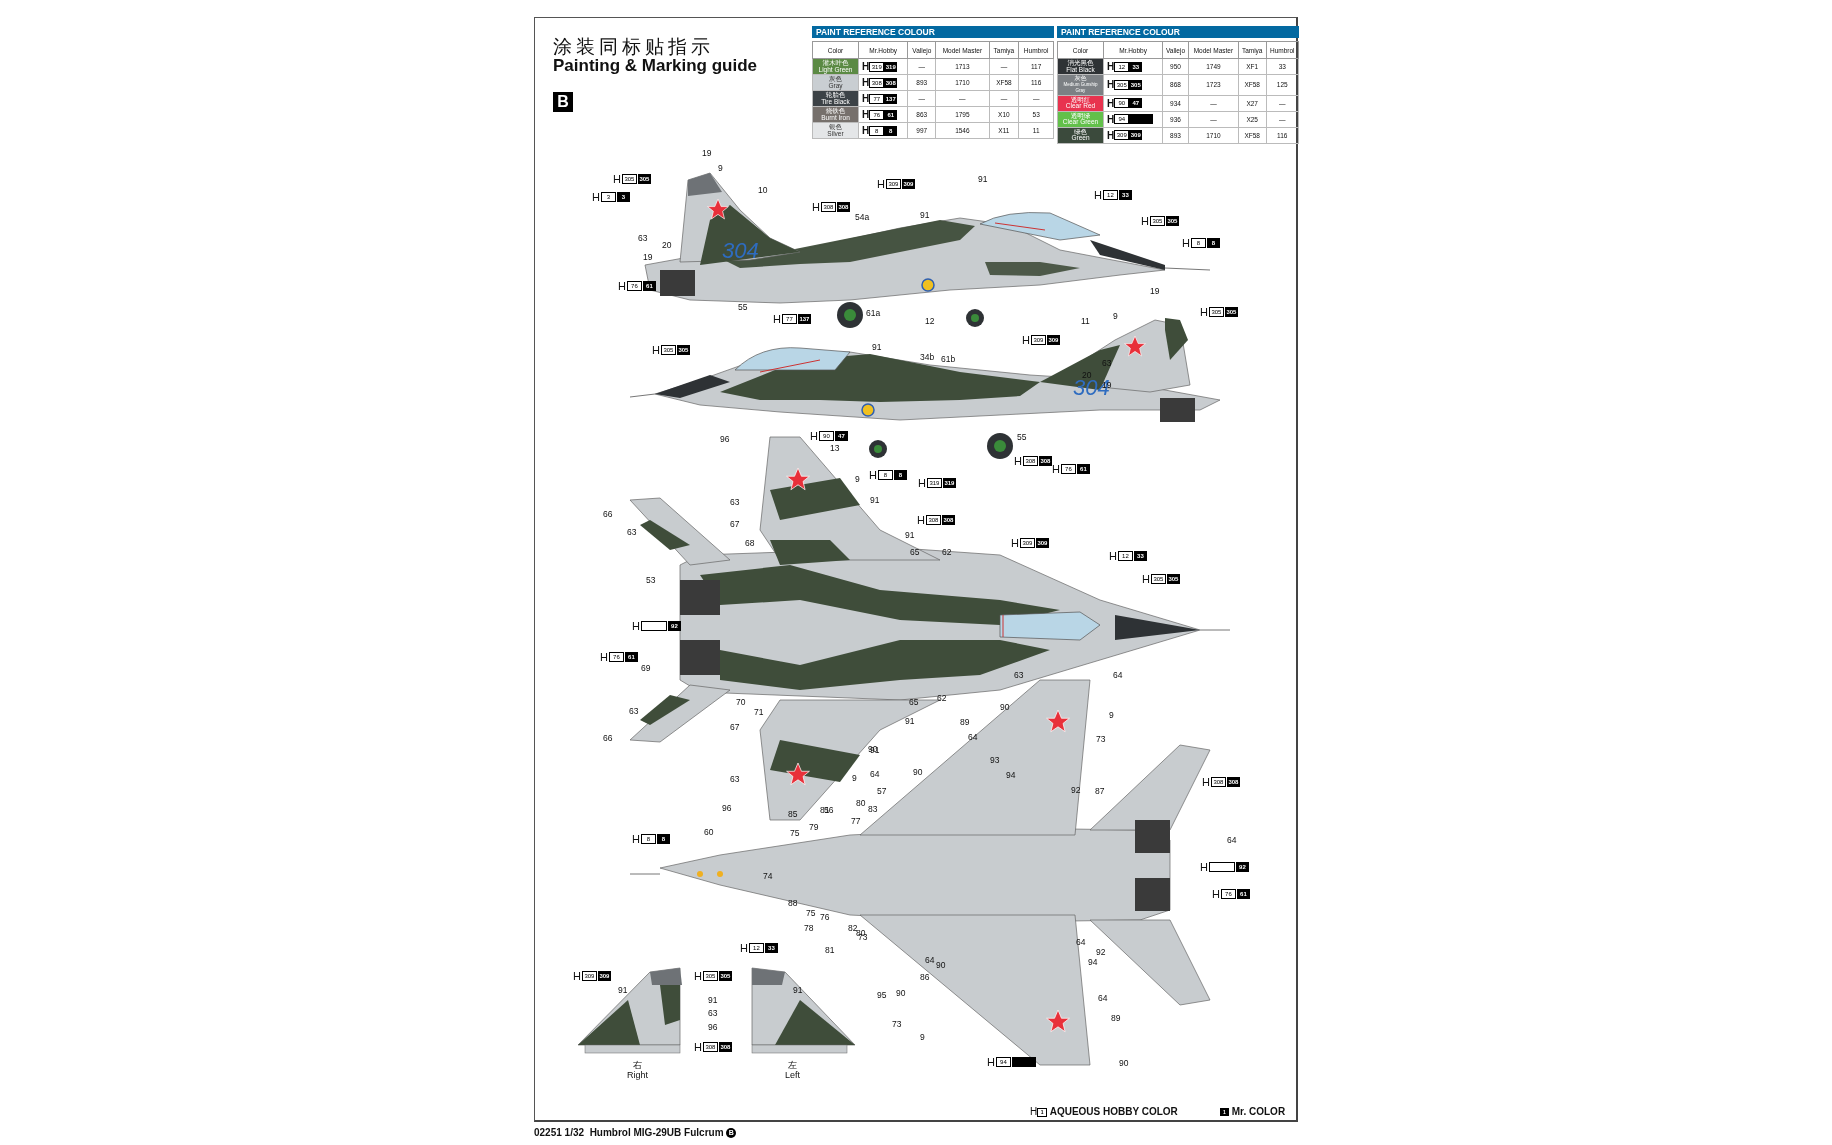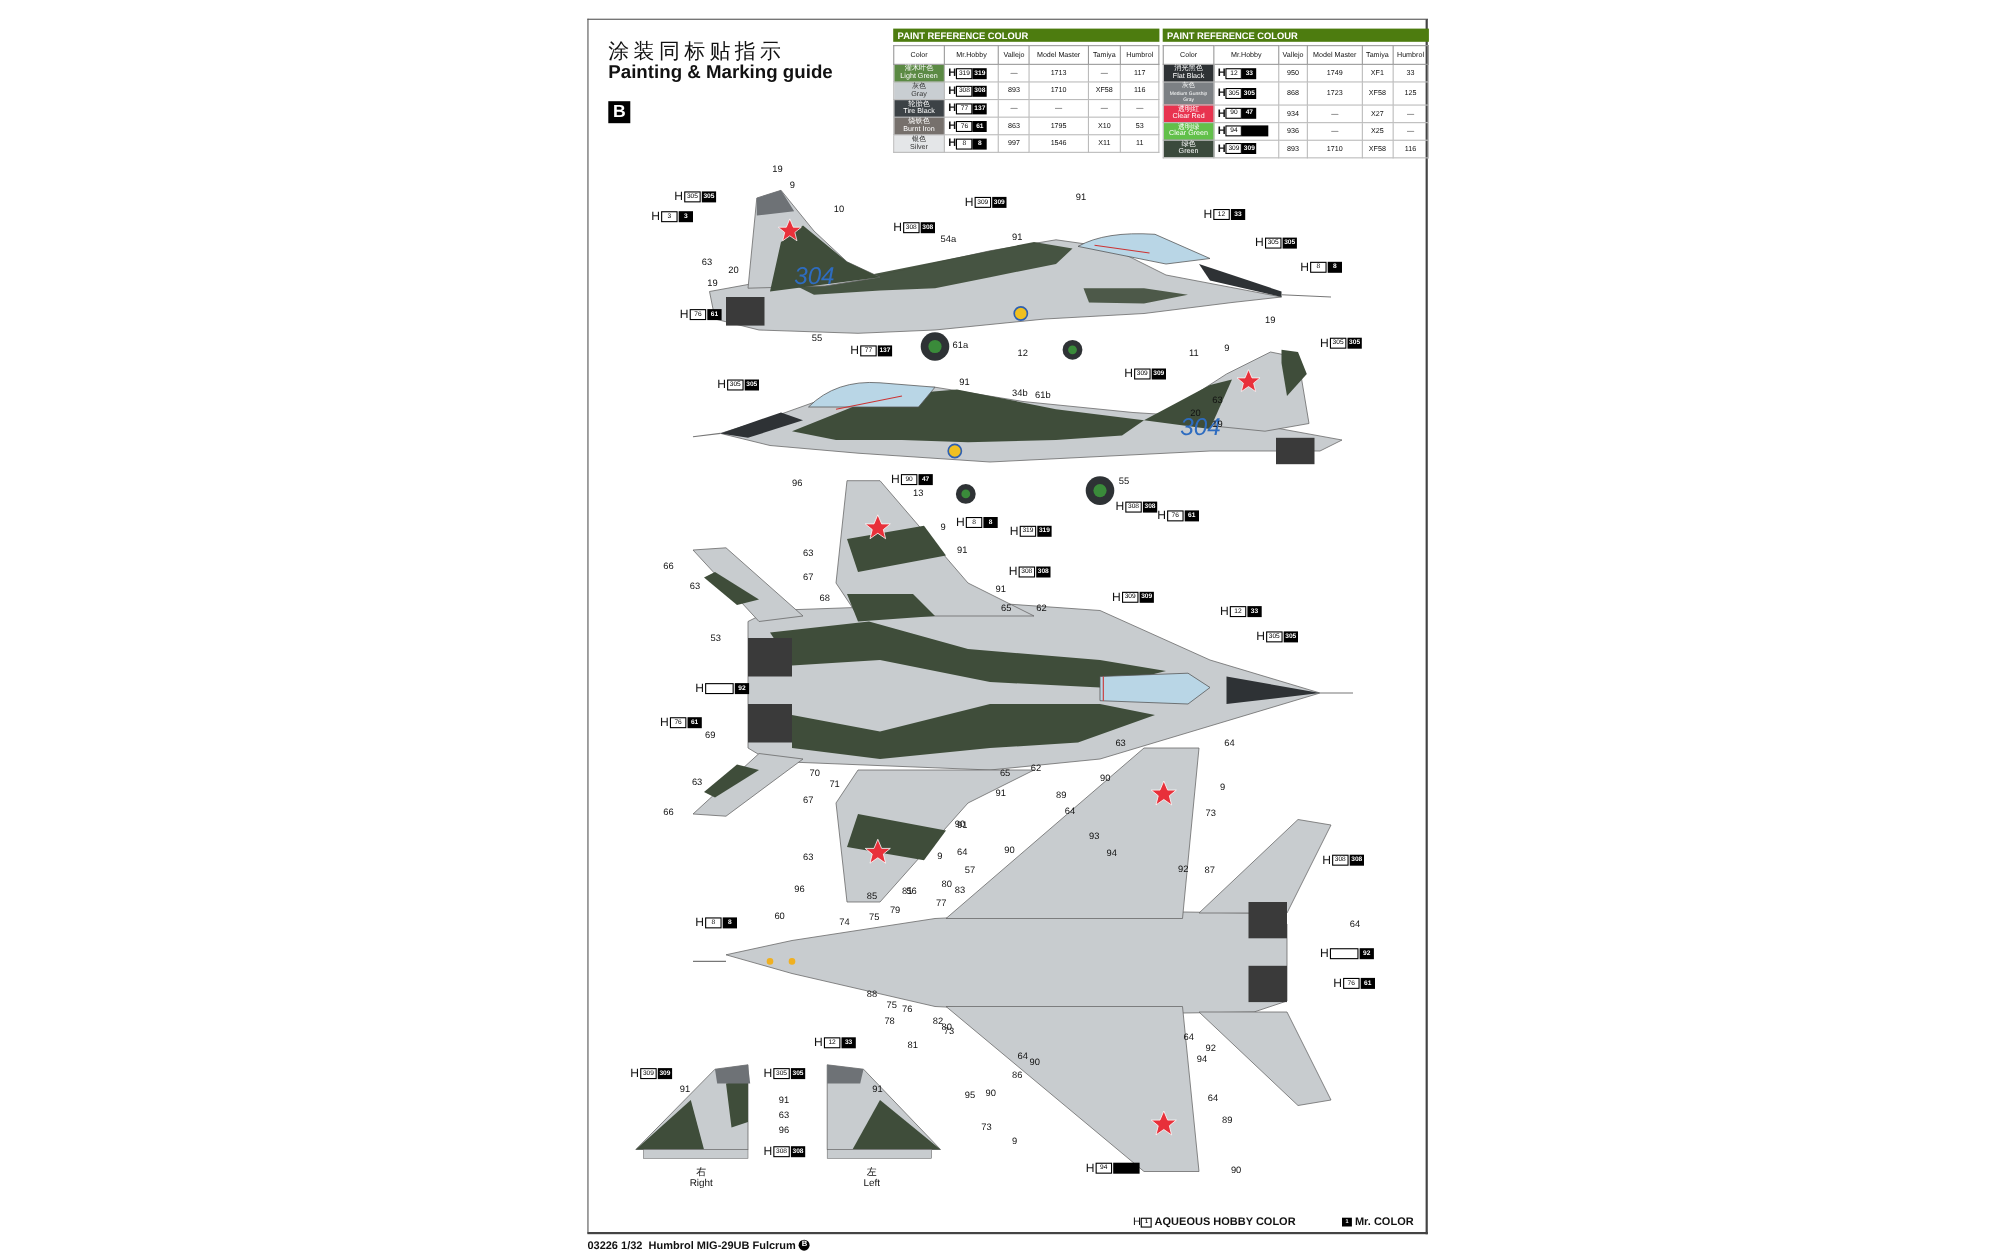--- a/index.html
+++ b/index.html
@@ -2,21 +2,21 @@
 <html><head>
 <meta charset="utf-8">
 <style>
   html,body{margin:0;padding:0;background:#fff;}
   body{width:1832px;height:1145px;position:relative;overflow:hidden;font-family:"Liberation Sans",sans-serif;color:#111;}
   .page{position:absolute;left:534px;top:17px;width:764px;height:1105px;border:1px solid #555;border-right:2px solid #444;border-bottom:2px solid #444;box-sizing:border-box;background:#fff;}
   .title-cn{position:absolute;left:553px;top:34px;font-size:19px;letter-spacing:4px;font-family:Liberation Sans, sans-serif;}
   .title-en{position:absolute;left:553px;top:56px;font-size:17px;font-weight:bold;}
   .badge-b{position:absolute;left:553px;top:92px;width:20px;height:20px;background:#000;color:#fff;font-weight:bold;font-size:16px;text-align:center;line-height:20px;}
   .paint-table{position:absolute;top:26px;width:242px;font-size:7px;}
-  .paint-table .hdr{background:#4d7c0f;color:#fff;font-weight:bold;font-size:8.5px;padding:1px 4px;height:10px;line-height:10px;}
+  .paint-table .hdr{background:#0369a1;color:#fff;font-weight:bold;font-size:8.5px;padding:1px 4px;height:10px;line-height:10px;}
   .paint-table table{border-collapse:collapse;width:100%;margin-top:3px;border:1px solid #333;}
   .paint-table th{font-weight:normal;font-size:6.5px;border:1px solid #999;height:16px;line-height:7px;padding:0 1px;}
   .paint-table td{border:1px solid #bbb;height:15px;text-align:center;font-size:6.5px;padding:0;}
   .swatch{color:#fff;font-size:6px;line-height:6.5px;width:45px;}
   .hcode{white-space:nowrap;text-align:left !important;padding-left:3px !important;}
   .H{font-size:10px;font-weight:bold;vertical-align:middle;}
   .cw{display:inline-block;border:1px solid #000;font-size:6px;line-height:8px;height:8px;min-width:11px;text-align:center;vertical-align:middle;background:#fff;color:#000;padding:0 1px;}
   .cb{display:inline-block;background:#000;color:#fff;font-size:6px;font-weight:bold;line-height:10px;height:10px;min-width:11px;text-align:center;vertical-align:middle;padding:0 1px;}
   .callout{position:absolute;font-size:8.5px;white-space:nowrap;}
   .hlab{position:absolute;white-space:nowrap;display:flex;align-items:center;gap:1px;}
@@ -476,21 +476,21 @@
 <div class="callout" style="left:1096px;top:734px">73</div>
 <div class="callout" style="left:968px;top:732px">64</div>
 <div class="callout" style="left:868px;top:744px">90</div>
 <div class="callout" style="left:990px;top:755px">93</div>
 <div class="callout" style="left:1006px;top:770px">94</div>
 <div class="callout" style="left:913px;top:767px">90</div>
 <div class="callout" style="left:870px;top:769px">64</div>
 <div class="callout" style="left:1071px;top:785px">92</div>
 <div class="callout" style="left:1095px;top:786px">87</div>
 <div class="callout" style="left:704px;top:827px">60</div>
-<div class="callout" style="left:763px;top:833px">74</div>
+<div class="callout" style="left:763px;top:871px">74</div>
 <div class="callout" style="left:790px;top:828px">75</div>
 <div class="callout" style="left:809px;top:822px">79</div>
 <div class="callout" style="left:824px;top:805px">56</div>
 <div class="callout" style="left:788px;top:809px">85</div>
 <div class="callout" style="left:851px;top:816px">77</div>
 <div class="callout" style="left:856px;top:798px">80</div>
 <div class="callout" style="left:868px;top:804px">83</div>
 <div class="callout" style="left:820px;top:805px">81</div>
 <div class="callout" style="left:877px;top:786px">57</div>
 <div class="callout" style="left:1227px;top:835px">64</div>
@@ -573,17 +573,17 @@
   </div>
 <div class="fin-lbl" style="left:785px;top:1060px">
     <div>左</div>
     <div>Left</div>
   </div>
 
 <div class="legend" style="left:1030px"><span style="font-weight:normal">H</span><span class="cw" style="min-width:6px;height:7px;line-height:7px;font-size:5px">1</span> <span>AQUEOUS HOBBY COLOR</span></div>
 <div class="legend" style="left:1220px"><span class="cb" style="min-width:7px;height:8px;line-height:8px;font-size:5px">1</span> <span>Mr. COLOR</span></div>
 
 <div class="footer">
-  <span>03226</span>
+  <span>02251</span>
   <span>1/32</span>
   &nbsp;<span>Humbrol MIG-29UB Fulcrum</span>
   <span class="circ">B</span>
 </div>
 
 </body></html>

